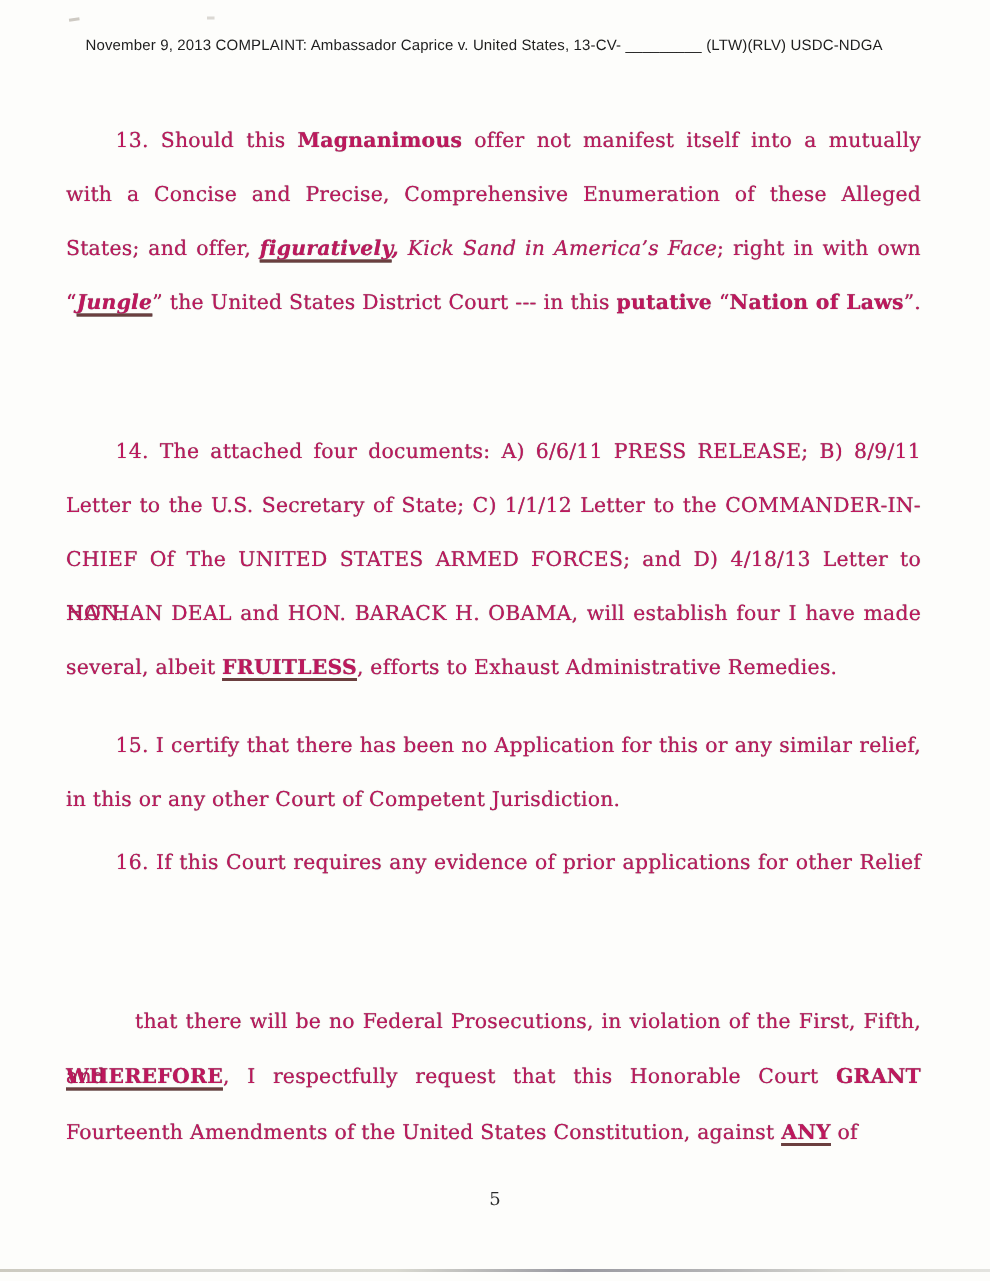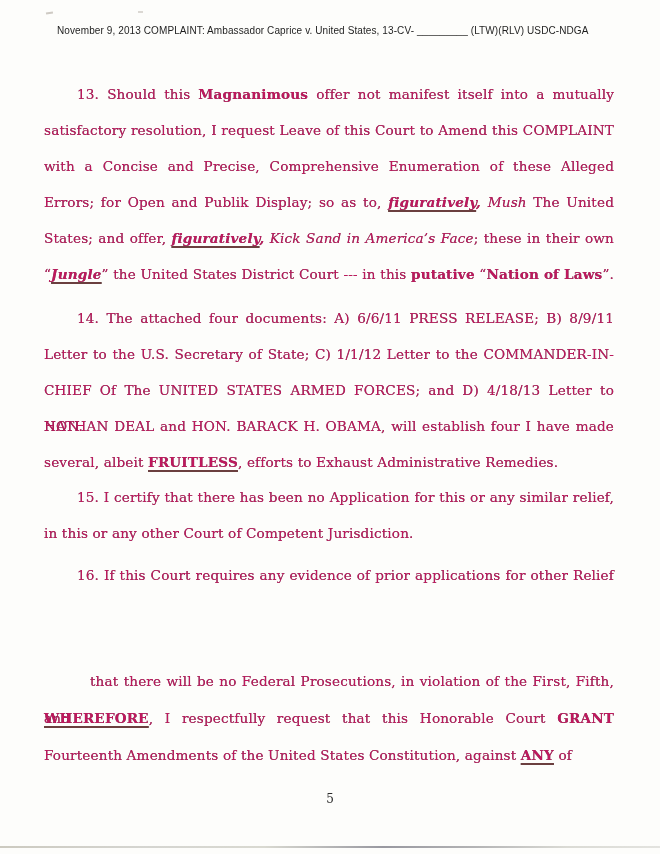--- a/index.html
+++ b/index.html
@@ -17,21 +17,21 @@
     font-size:10px;letter-spacing:0.1px;
     color:#1e1e1e;white-space:nowrap;
   }
   .bodytext{
     position:absolute;top:0;left:44px;width:570px;height:854px;
     font-size:13.6px;color:#be185d;letter-spacing:0.15px;
     text-shadow:0 0 0.5px rgba(25,25,25,0.65);
   }
   .para{position:absolute;left:0;right:0;}
   .p13{top:76px;}
-  .p14{top:300px;}
+  .p14{top:283px;}
   .p15{top:479px;}
   .p16{top:557px;}
   .pwf{top:663px;}
   .line{
     line-height:36px;height:36px;
     text-align:justify;text-align-last:left;
     white-space:normal;overflow:visible;
   }
   .pwf .line{line-height:37px;height:37px;}
   .line.jl{text-align-last:justify;}
@@ -74,24 +74,22 @@
 
 <div class="page">
   <div class="scan-mark mark1"></div>
   <div class="scan-mark mark2"></div>
 
   <div class="doc-header">November 9, 2013  COMPLAINT: Ambassador Caprice v. United States, 13-CV- _________ (LTW)(RLV) USDC-NDGA</div>
 
   <div class="bodytext">
     <div class="para p13">
         <div class="line jl"><span class="s-n">13. Should this </span><span class="s-b">Magnanimous</span><span class="s-n"> offer not manifest itself into a mutually</span></div>
-        <div class="line jl"><span class="s-n">satisfactory resolution, I request Leave of this Court to Amend this COMPLAINT</span></div>
         <div class="line jl"><span class="s-n">with a Concise and Precise, Comprehensive Enumeration of these Alleged</span></div>
-        <div class="line jl"><span class="s-n">Errors; for Open and Publik Display; so as to, </span><span class="s-biu">figuratively</span><span class="s-bi">,</span><span class="s-n"> </span><span class="s-i">Mush</span><span class="s-n"> The United</span></div>
-        <div class="line jl"><span class="s-n">States; and offer, </span><span class="s-biu">figuratively</span><span class="s-bi">,</span><span class="s-n"> </span><span class="s-i">Kick Sand in America’s Face</span><span class="s-n">; these in their own</span></div>
+        <div class="line jl"><span class="s-n">States; and offer, </span><span class="s-biu">figuratively</span><span class="s-bi">,</span><span class="s-n"> </span><span class="s-i">Kick Sand in America’s Face</span><span class="s-n">; right in with own</span></div>
         <div class="line jl"><span class="s-n">“</span><span class="s-biu">Jungle</span><span class="s-n">” the United States District Court --- in this </span><span class="s-b">putative</span><span class="s-n"> “</span><span class="s-b">Nation of Laws</span><span class="s-n">”.</span></div>
       </div>
     <div class="para p14">
         <div class="line jl"><span class="s-n">14. The attached four documents: A) 6/6/11 PRESS RELEASE; B) 8/9/11</span></div>
         <div class="line jl"><span class="s-n">Letter to the U.S. Secretary of State; C) 1/1/12 Letter to the COMMANDER-IN-</span></div>
         <div class="line jl"><span class="s-n">CHIEF Of The UNITED STATES ARMED FORCES; and D) 4/18/13 Letter to HON.</span></div>
         <div class="line jl"><span class="s-n">NATHAN DEAL and HON. BARACK H. OBAMA, will establish four I have made</span></div>
         <div class="line"><span class="s-n">several, albeit </span><span class="s-bu">FRUITLESS</span><span class="s-n">, efforts to Exhaust Administrative Remedies.</span></div>
       </div>
     <div class="para p15">

